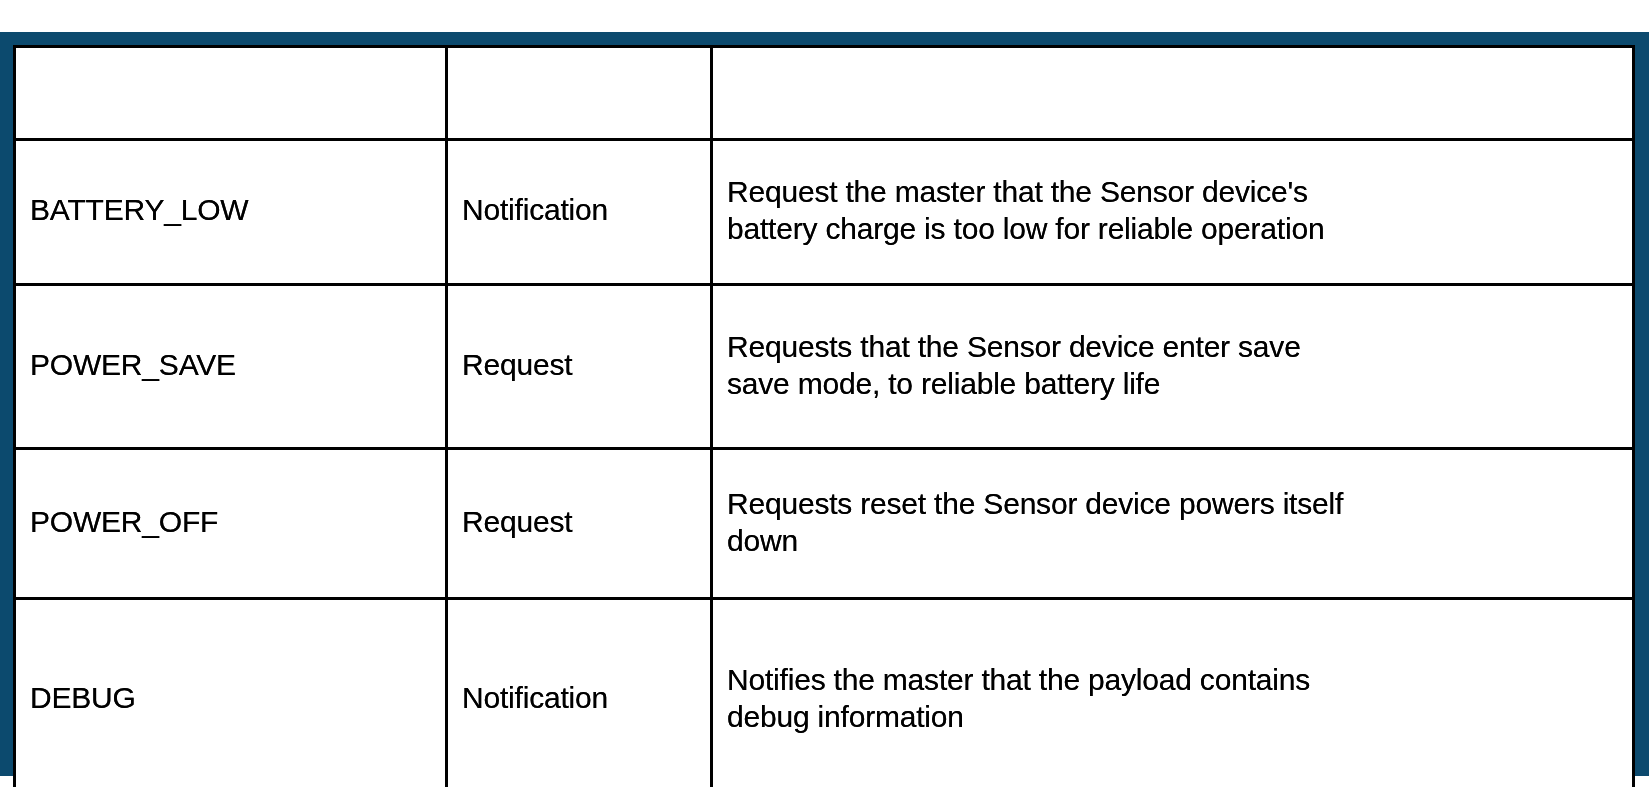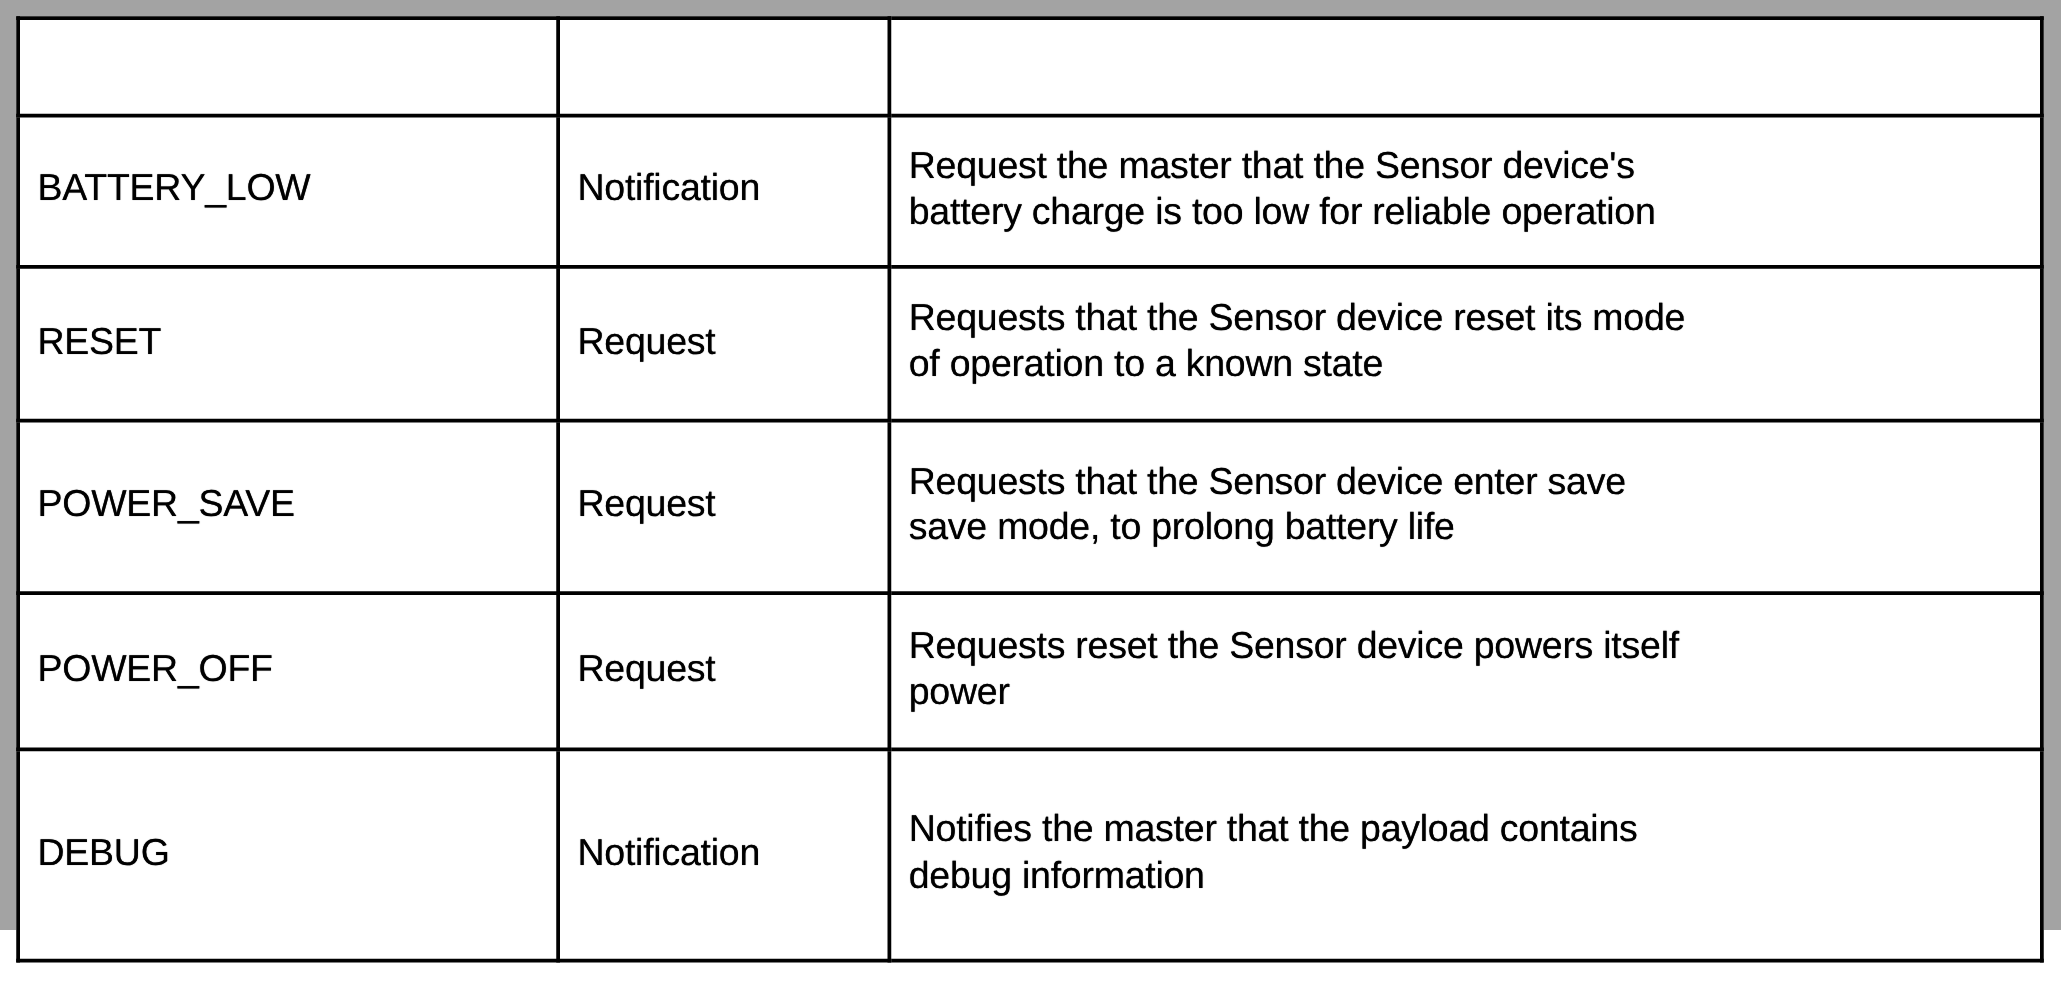--- a/index.html
+++ b/index.html
@@ -13,21 +13,22 @@
     height: 787px;
     overflow: hidden;
     font-family: "Liberation Sans", "DejaVu Sans", sans-serif;
     -webkit-font-smoothing: none;
   }
 
   #page {
     position: relative;
     width: 1649px;
     height: 744px;
-    background: #a3a3a3;
+    background: #0c4a6e;
+    margin-top: 32px;
   }
 
   
   #msg-table {
     position: absolute;
     left: 13px;
     top: 13px;
     width: 1619px;
     height: 757px;
     border-collapse: collapse;
@@ -108,56 +109,44 @@
         <td class="cell-type">
           <span>Notification</span>
         </td>
         <td class="cell-desc">
           <span>Request the master that the Sensor device's</span>
           <span>battery charge is too low for reliable operation</span>
         </td>
       </tr>
 
 
-      <tr class="row-3">
-        <td class="cell-name">
-          <span>RESET</span>
-        </td>
-        <td class="cell-type">
-          <span>Request</span>
-        </td>
-        <td class="cell-desc">
-          <span>Requests that the Sensor device reset its mode</span>
-          <span>of operation to a known state</span>
-        </td>
-      </tr>
 
       <tr class="row-4">
         <td class="cell-name">
           <span>POWER_SAVE</span>
         </td>
         <td class="cell-type">
           <span>Request</span>
         </td>
         <td class="cell-desc">
           <span>Requests that the Sensor device enter save</span>
-          <span>save mode, to prolong battery life</span>
+          <span>save mode, to reliable battery life</span>
         </td>
       </tr>
 
       <tr class="row-5">
         <td class="cell-name">
           <span>POWER_OFF</span>
         </td>
         <td class="cell-type">
           <span>Request</span>
         </td>
         <td class="cell-desc">
           <span>Requests reset the Sensor device powers itself</span>
-          <span>power</span>
+          <span>down</span>
         </td>
       </tr>
 
       <tr class="row-6">
         <td class="cell-name">
           <span>DEBUG</span>
         </td>
         <td class="cell-type">
           <span>Notification</span>
         </td>

